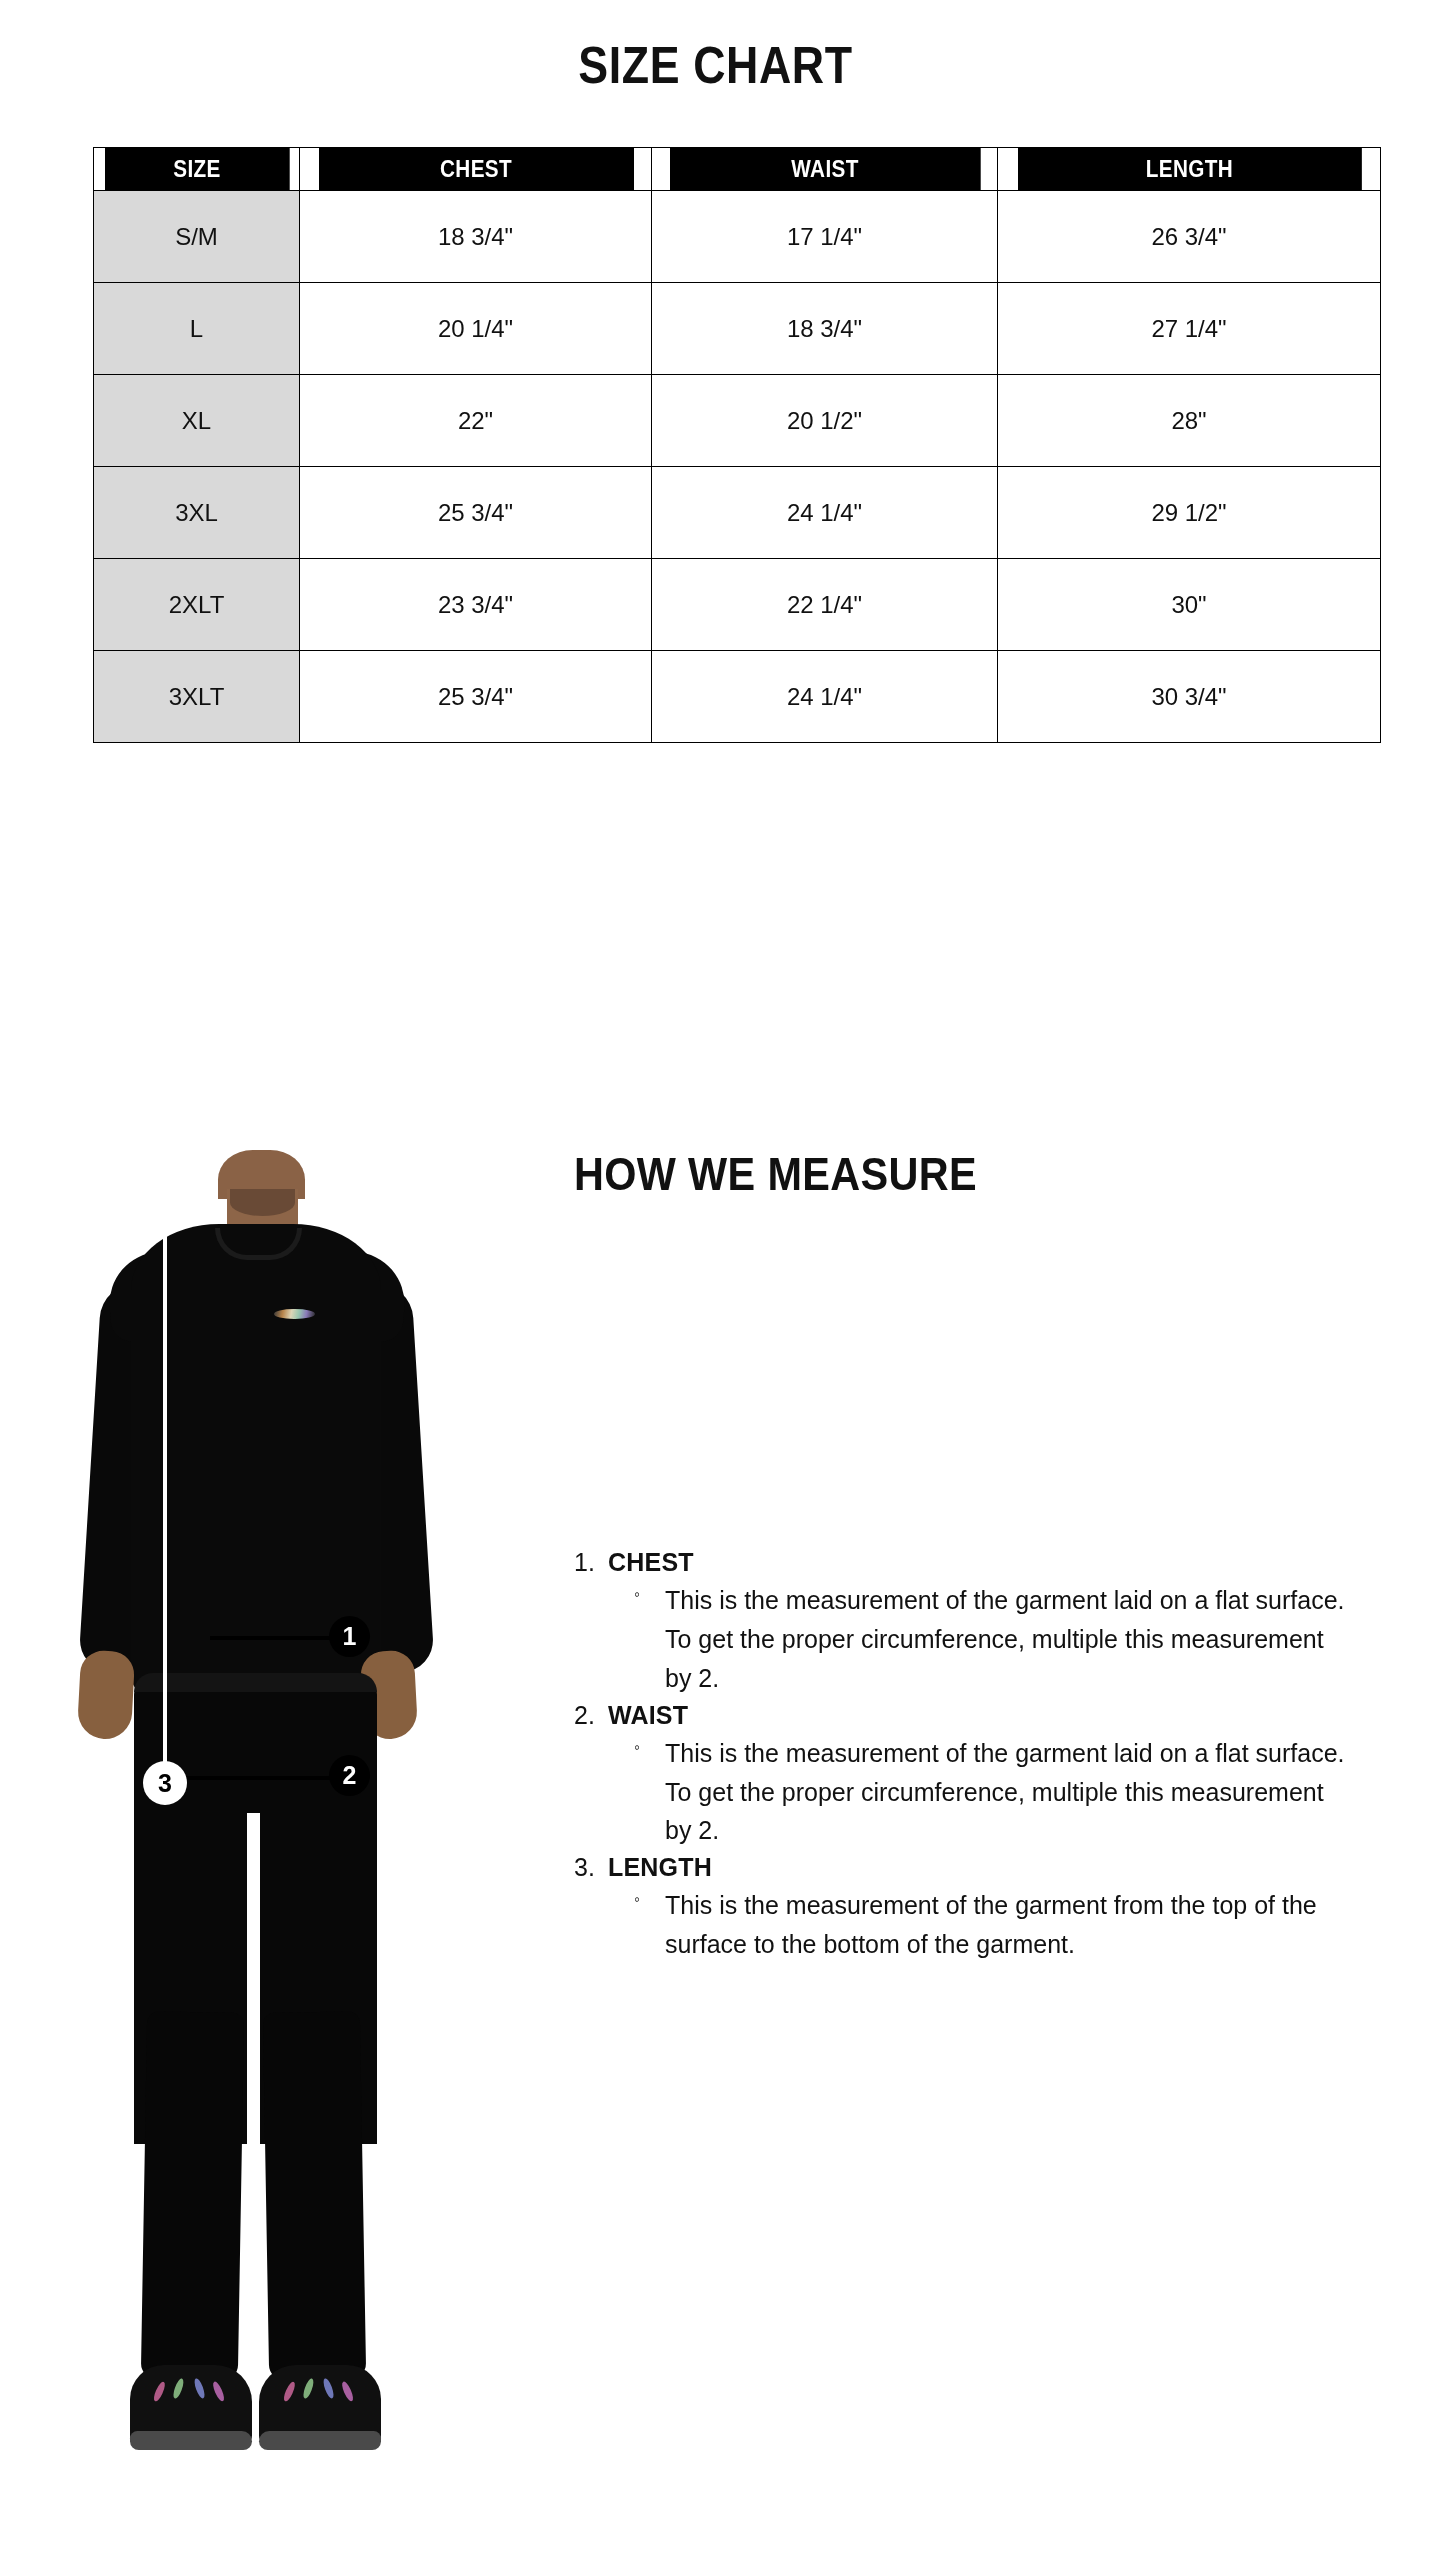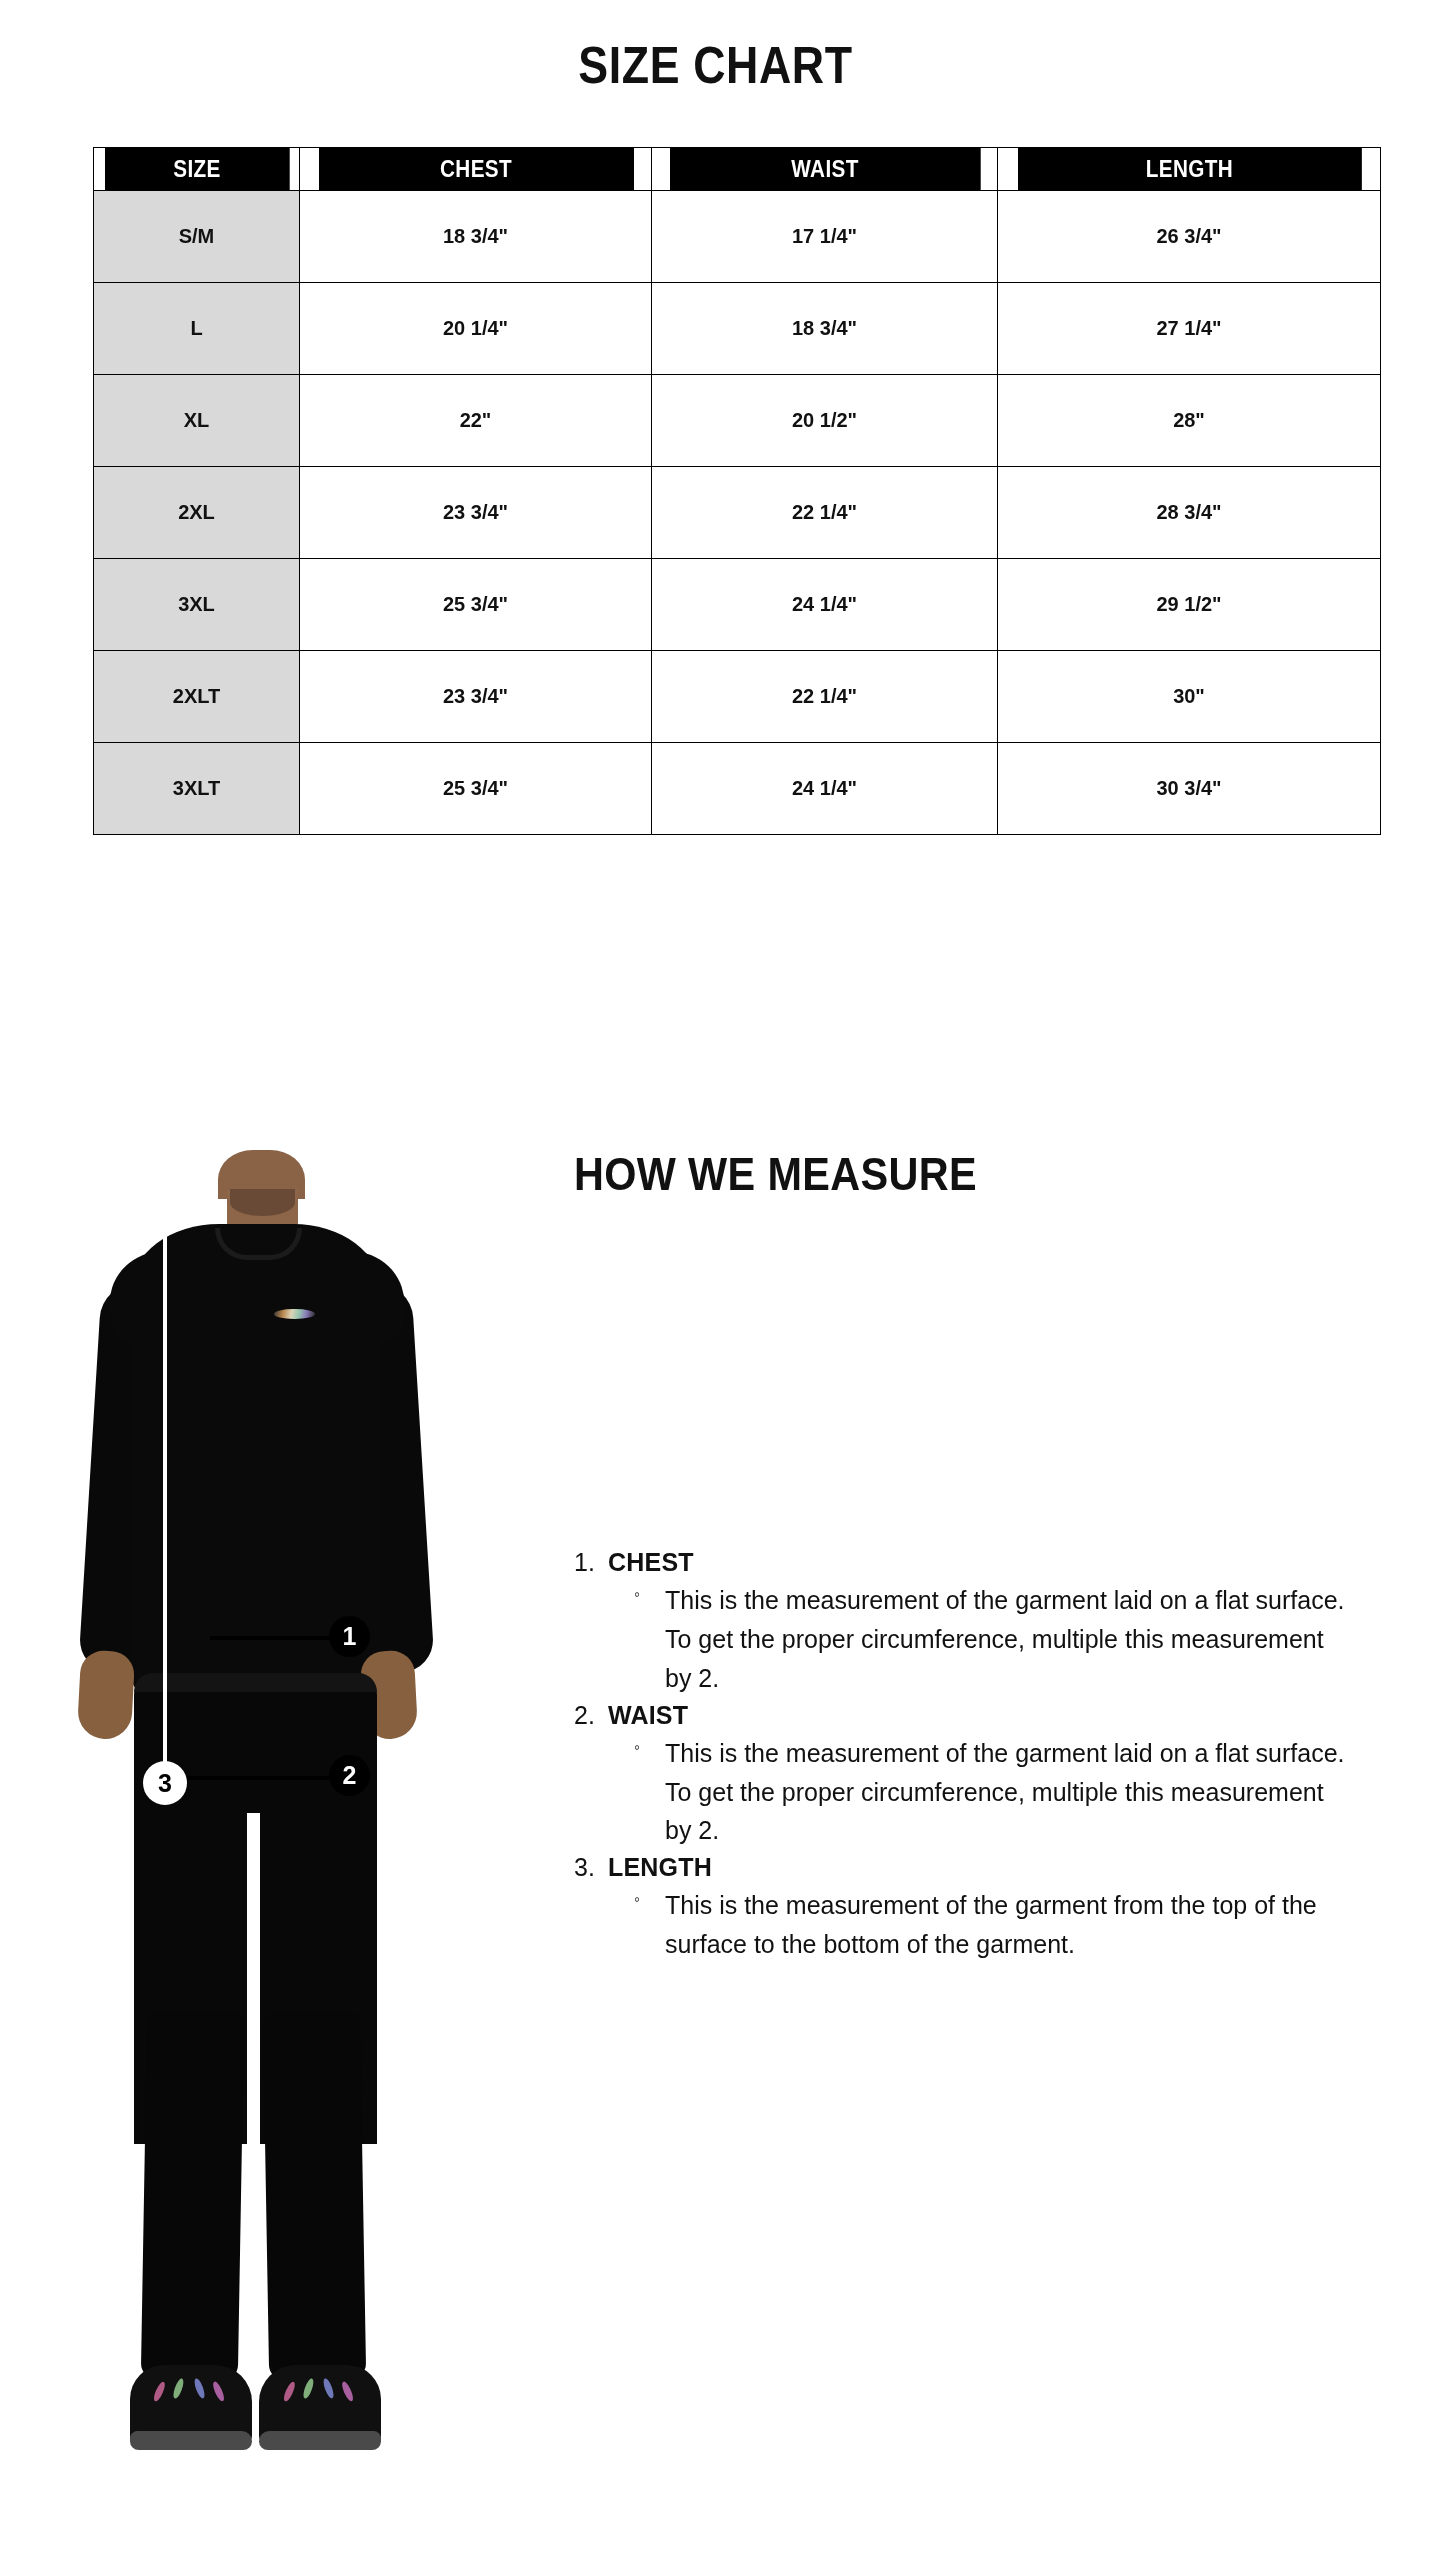--- a/index.html
+++ b/index.html
@@ -50,24 +50,24 @@
   table.size-table col.c-size   { width: 206px; }
   table.size-table col.c-chest  { width: 352px; }
   table.size-table col.c-waist  { width: 346px; }
   table.size-table col.c-length { width: 383px; }
 
   table.size-table th,
   table.size-table td {
     border: 1.5px solid #000000;
     text-align: center;
     vertical-align: middle;
-    font-size: 20px;
+    font-size: 24px;
     color: #111111;
     height: 92px;
-    font-weight: 700;
+    font-weight: 400;
   }
 
   table.size-table thead th {
     background: #000000;
     color: #ffffff;
     font-weight: 800;
     font-size: 23px;
     height: 43px;
     letter-spacing: 0.4px;
     transform: scaleX(0.9);
@@ -394,26 +394,20 @@
           <td class="size-cell">L</td>
           <td>20 1/4"</td>
           <td>18 3/4"</td>
           <td>27 1/4"</td>
         </tr>
         <tr>
           <td class="size-cell">XL</td>
           <td>22"</td>
           <td>20 1/2"</td>
           <td>28"</td>
-        </tr>
-        <tr>
-          <td class="size-cell">2XL</td>
-          <td>23 3/4"</td>
-          <td>22 1/4"</td>
-          <td>28 3/4"</td>
         </tr>
         <tr>
           <td class="size-cell">3XL</td>
           <td>25 3/4"</td>
           <td>24 1/4"</td>
           <td>29 1/2"</td>
         </tr>
 
 
         <tr>

